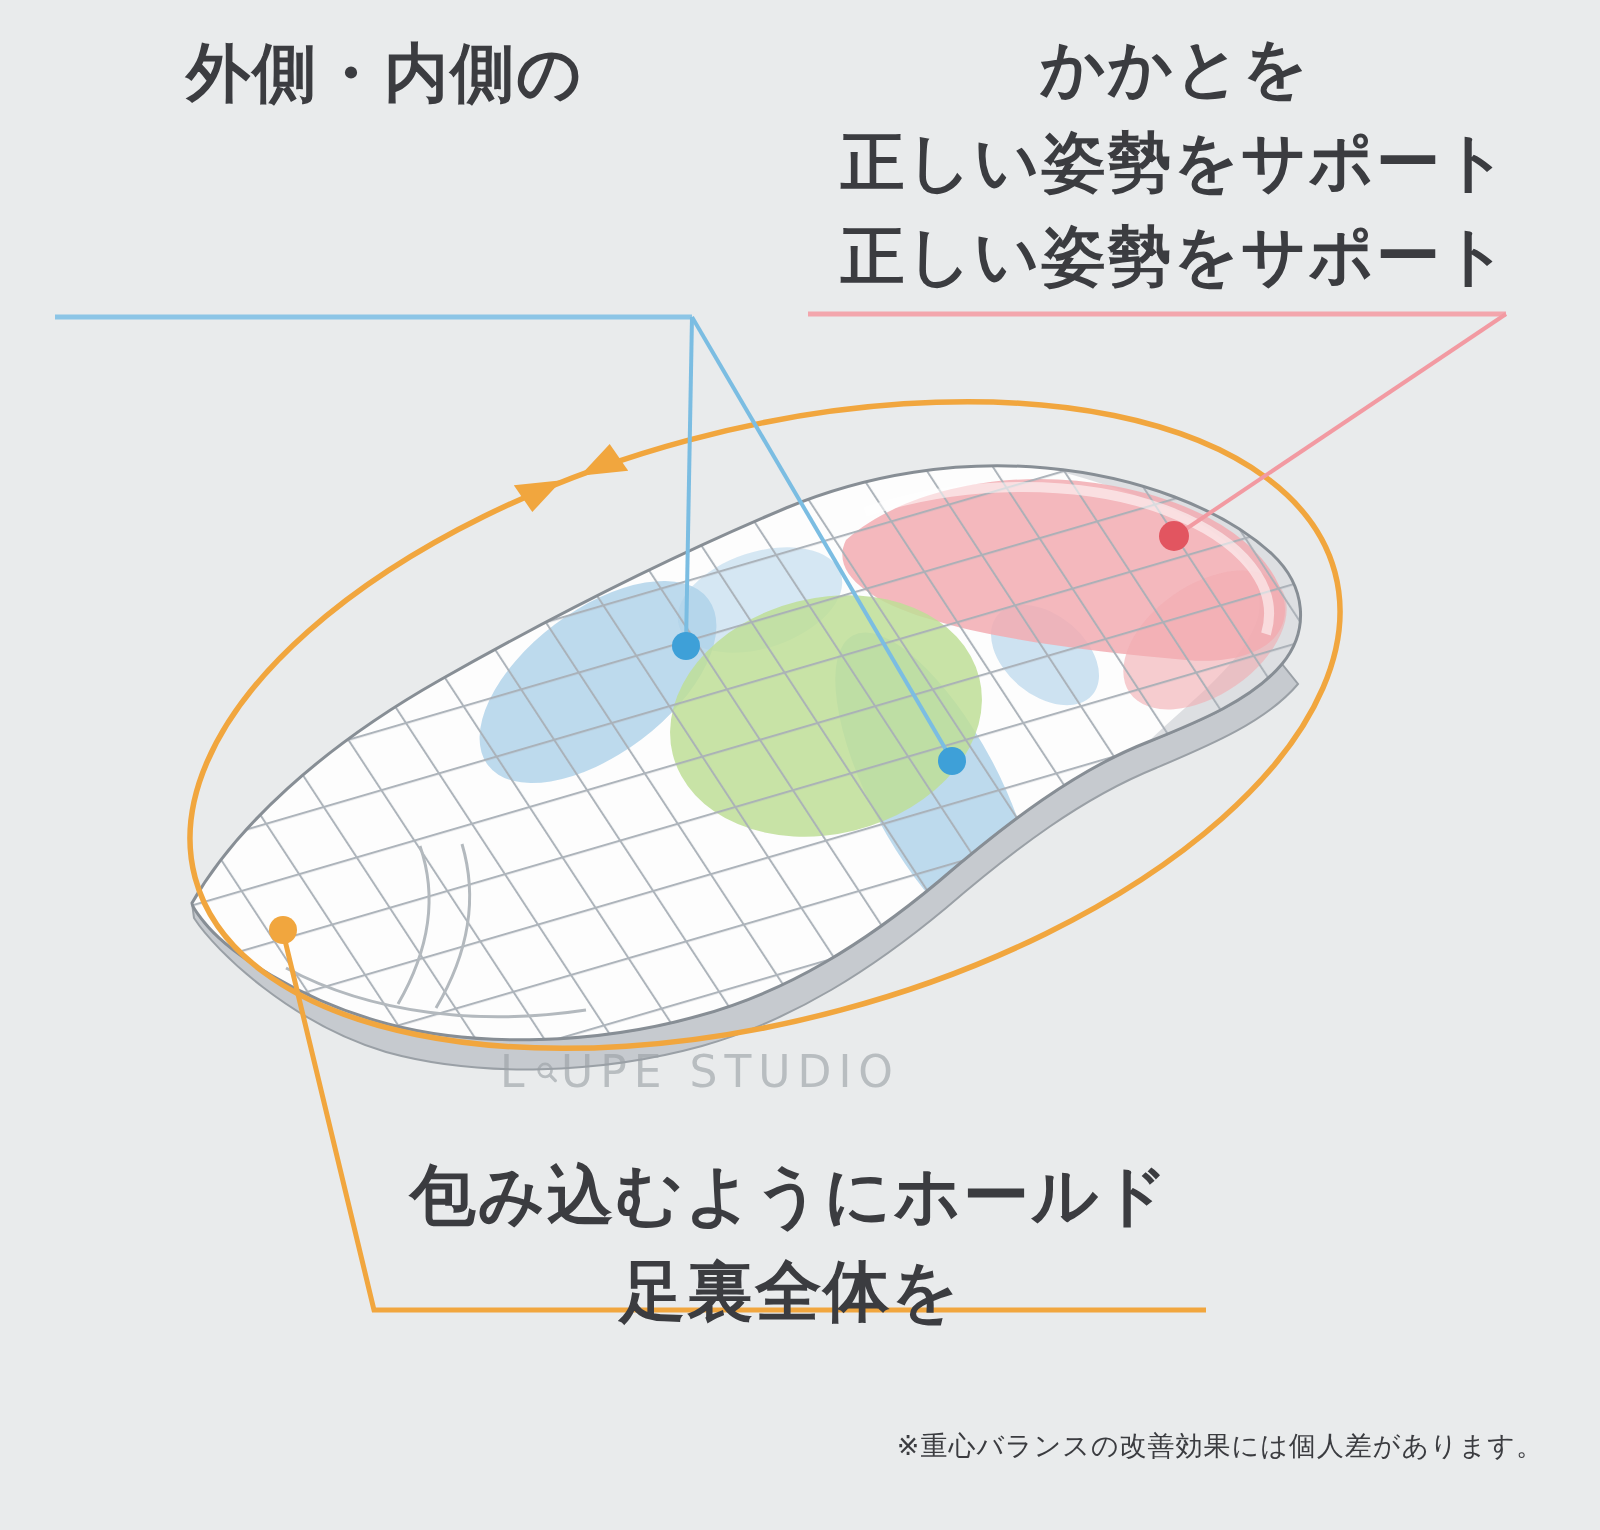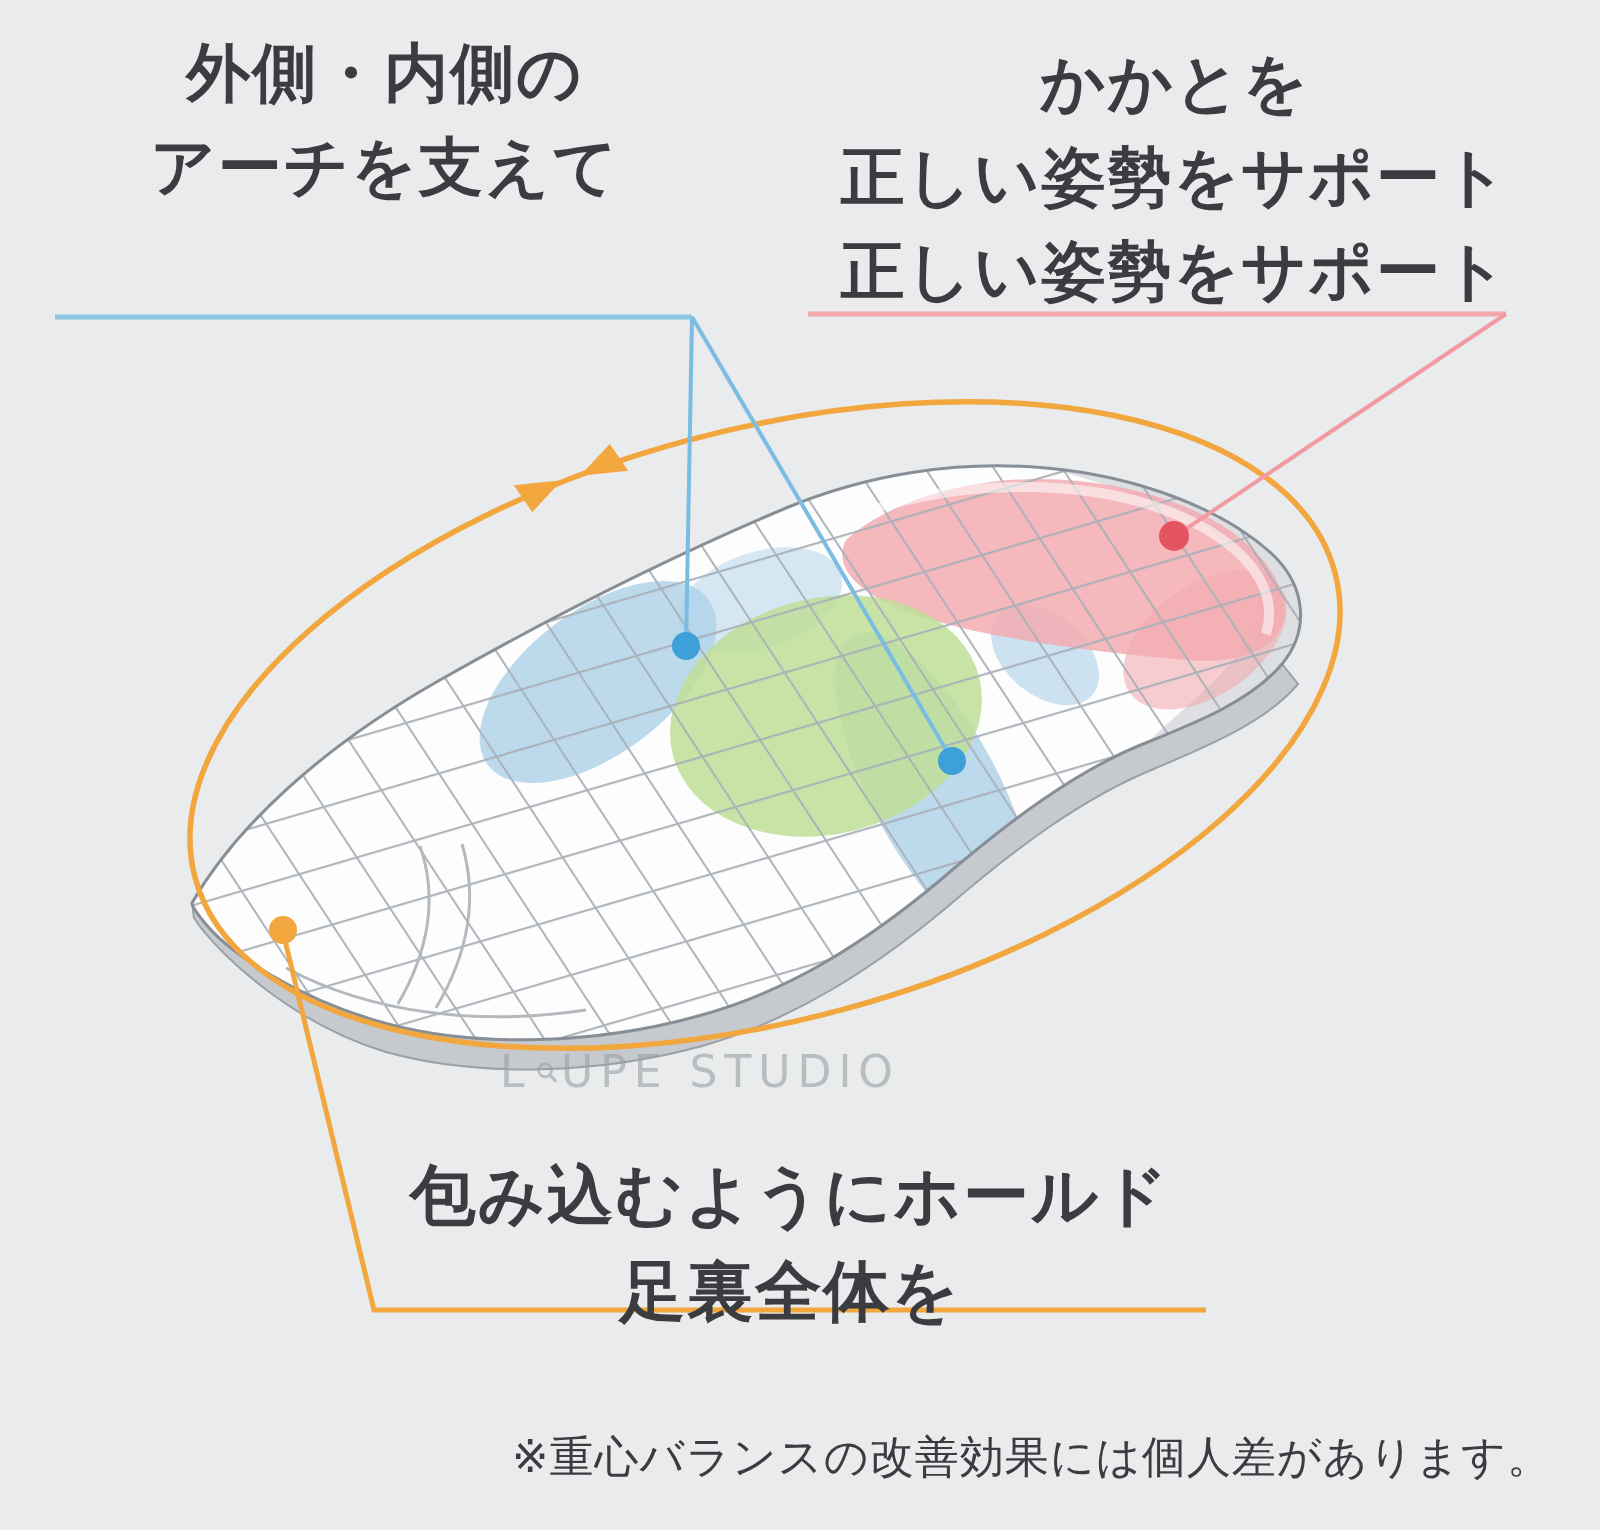--- a/index.html
+++ b/index.html
@@ -16,27 +16,27 @@
   .callout{
     position:absolute;
     text-align:center;
     font-weight:600;
     letter-spacing:2px;
     color:#3b3c40;
   }
   .callout .line{font-size:64px;line-height:94px;white-space:nowrap;}
   .callout sup{font-size:34px;vertical-align:34px;font-weight:600;}
   .callout-arch{left:30px;top:26px;width:710px;}
-  .callout-heel{left:800px;top:36px;width:750px;}
+  .callout-heel{left:800px;top:26px;width:750px;font-family:Liberation Mono, monospace;}
   .callout-hold{left:240px;top:1148px;width:1100px;}
   .callout-hold .line{font-size:66px;line-height:96px;}
   .footnote{
     position:absolute;
-    right:48px;top:1428px;
-    font-size:44px;
+    right:56px;top:1428px;
+    font-size:27px;
     letter-spacing:1px;
     font-weight:500;
     color:#3b3c40;
     white-space:nowrap;
   }
   .watermark{
     position:absolute;
     left:500px;top:1046px;width:400px;
     display:flex;align-items:center;justify-content:center;gap:4px;
     font-size:44px;letter-spacing:7px;font-weight:500;
@@ -167,21 +167,20 @@
     <g>
       <circle cx="686" cy="646" r="14" fill="#3ea0d8"></circle>
       <circle cx="952" cy="761" r="14" fill="#3ea0d8"></circle>
       <circle cx="1174" cy="536" r="15" fill="#e25560"></circle>
       <circle cx="283" cy="930" r="14" fill="#f1a63e"></circle>
     </g>
   </svg>
 
   <div class="callout callout-arch">
     <div class="line">外側・内側の</div>
-    <div class="line">アーチを支えて</div>
   </div>
 
   <div class="callout callout-heel">
     <div class="line">かかとを</div>
     <div class="line">正しい姿勢をサポート</div>
     <div class="line">正しい姿勢をサポート</div>
   </div>
 
   <div class="callout callout-hold">
     <div class="line">包み込むようにホールド</div>

